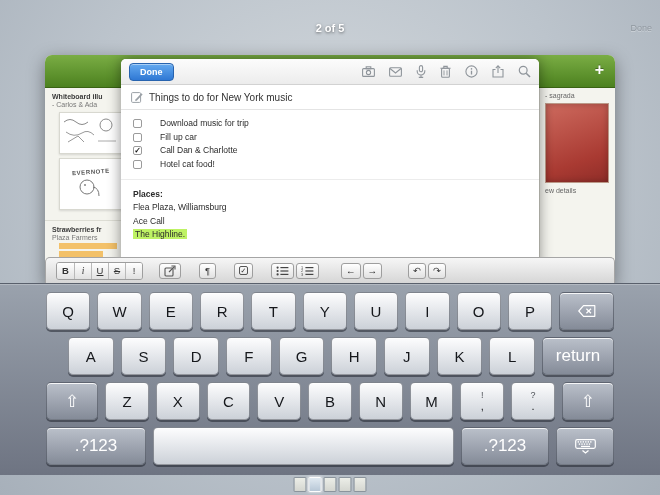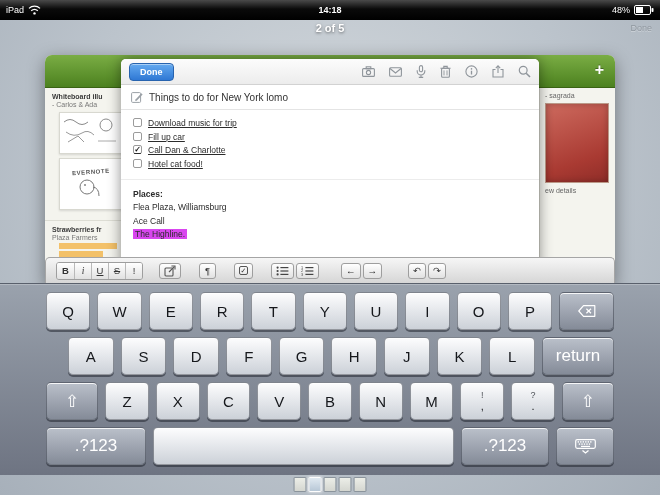--- a/index.html
+++ b/index.html
@@ -53,28 +53,28 @@
   .m-toolbar{height:26px;display:flex;align-items:center;padding:0 8px;
     background:linear-gradient(#fcfcfc,#ececec);border-bottom:1px solid #d2d2d2;border-radius:5px 5px 0 0;}
   .done-btn{background:linear-gradient(#64aaf0,#2f78d4);border:1px solid #2763ae;border-radius:4px;
     color:#fff;font-size:9px;font-weight:bold;padding:3px 10px;
     box-shadow:inset 0 1px 0 rgba(255,255,255,.45);cursor:pointer;font-family:inherit;}
   .m-icons{margin-left:auto;display:flex;align-items:center;gap:14px;}
   .m-icons span{display:flex;cursor:pointer;}
   .m-title-row{display:flex;align-items:center;gap:6px;padding:6px 10px;border-bottom:1px solid #e4e4e4;}
   .m-title{font-size:10px;color:#333;}
   .m-body{padding:8px 12px 0;font-size:8.5px;color:#2b2b2b;}
-  .cl-row{display:flex;align-items:flex-start;gap:6px;margin-bottom:3.5px;text-decoration:underline;}
+  .cl-row{display:flex;align-items:flex-end;gap:18px;margin-bottom:3.5px;}
   .cbox{width:9px;height:9px;border:1px solid #9b9b9b;border-radius:2px;background:#fff;flex:0 0 auto;
     display:flex;align-items:center;justify-content:center;font-size:8px;color:#111;cursor:pointer;}
   .cbox i{font-style:normal;line-height:1;font-weight:bold;}
   .note-hr{border-top:1px solid #ececec;margin:10px -12px 8px;}
   .body-block{line-height:1.6;}
   .body-heading{font-weight:bold;}
-  .hl{background:#d946ef;padding:0 2px;}
+  .hl{background:#bef264;padding:0 2px;}
 
   
   .format-bar{position:absolute;left:45px;width:570px;top:257px;height:26px;z-index:2;
     background:linear-gradient(#f6f6f6,#d6d6d6);border:1px solid #a5a5a5;border-bottom:none;
     border-radius:5px 5px 0 0;display:flex;align-items:center;padding:0 10px;}
   .fb-btn{min-width:17px;height:16px;display:flex;align-items:center;justify-content:center;
     font-size:9.5px;color:#333;background:linear-gradient(#fff,#e1e1e1);border:1px solid #9e9e9e;
     border-radius:3px;padding:0 4px;cursor:pointer;font-family:inherit;}
   .fb-seg{display:flex;border:1px solid #9e9e9e;border-radius:3px;overflow:hidden;}
   .fb-seg .fb-btn{border:none;border-left:1px solid #b9b9b9;border-radius:0;}
@@ -111,39 +111,20 @@
   .thumb{width:13px;height:15px;border:1px solid #8b949c;border-radius:1px;cursor:pointer;
     background:linear-gradient(#eceee8,#d4d6d0);}
   .thumb.active{border-color:#fdfdfd;box-shadow:0 0 3px rgba(255,255,255,.9);
     background:linear-gradient(#e0e9f1,#b7c7d6);}
 </style>
 </head>
 <body>
 
 <div class="screen">
 
-  <div class="statusbar">
-    <div class="sb-left">
-      <span>iPad</span>
-      <svg width="13" height="10" viewBox="0 0 13 10">
-        <path d="M1 3.4 A8 8 0 0 1 12 3.4" fill="none" stroke="#fff" stroke-width="1.3"></path>
-        <path d="M3.2 5.8 A5 5 0 0 1 9.8 5.8" fill="none" stroke="#fff" stroke-width="1.3"></path>
-        <circle cx="6.5" cy="8.4" r="1.2" fill="#fff"></circle>
-      </svg>
-    </div>
-    <div class="sb-time">14:18</div>
-    <div class="sb-right">
-      <span>48%</span>
-      <svg width="20" height="10" viewBox="0 0 20 10">
-        <rect x="0.5" y="0.5" width="16" height="9" rx="1.5" fill="none" stroke="#fff"></rect>
-        <rect x="2" y="2" width="7" height="6" fill="#fff"></rect>
-        <rect x="17.5" y="3" width="2" height="4" rx="0.8" fill="#fff"></rect>
-      </svg>
-    </div>
-  </div>
 
   <div class="page-indicator">2 of 5</div>
   <div class="tut-done">Done</div>
 
   <div class="app">
     <div class="green-bar">
       <span class="plus">+</span>
     </div>
 
     <div class="bg-left">
@@ -237,21 +218,21 @@
             </svg>
           </span>
         </div>
       </div>
 
       <div class="m-title-row">
         <svg width="12" height="12" viewBox="0 0 12 12">
           <rect x="0.6" y="1.6" width="9" height="9.8" rx="1" fill="none" stroke="#9aa0a6" stroke-width="1"></rect>
           <path d="M4.5 8.5 L10.4 2.3 L11.6 3.5 L5.7 9.7 L4.2 10 Z" fill="#9aa0a6"></path>
         </svg>
-        <span class="m-title">Things to do for New York lomo</span>
+        <span class="m-title">Things to do for New York music</span>
       </div>
 
       <div class="m-body">
         <div class="cl-row">
           <span class="cbox"></span>
           <span>Download music for trip</span>
         </div>
         <div class="cl-row">
           <span class="cbox"></span>
           <span>Fill up car</span>

